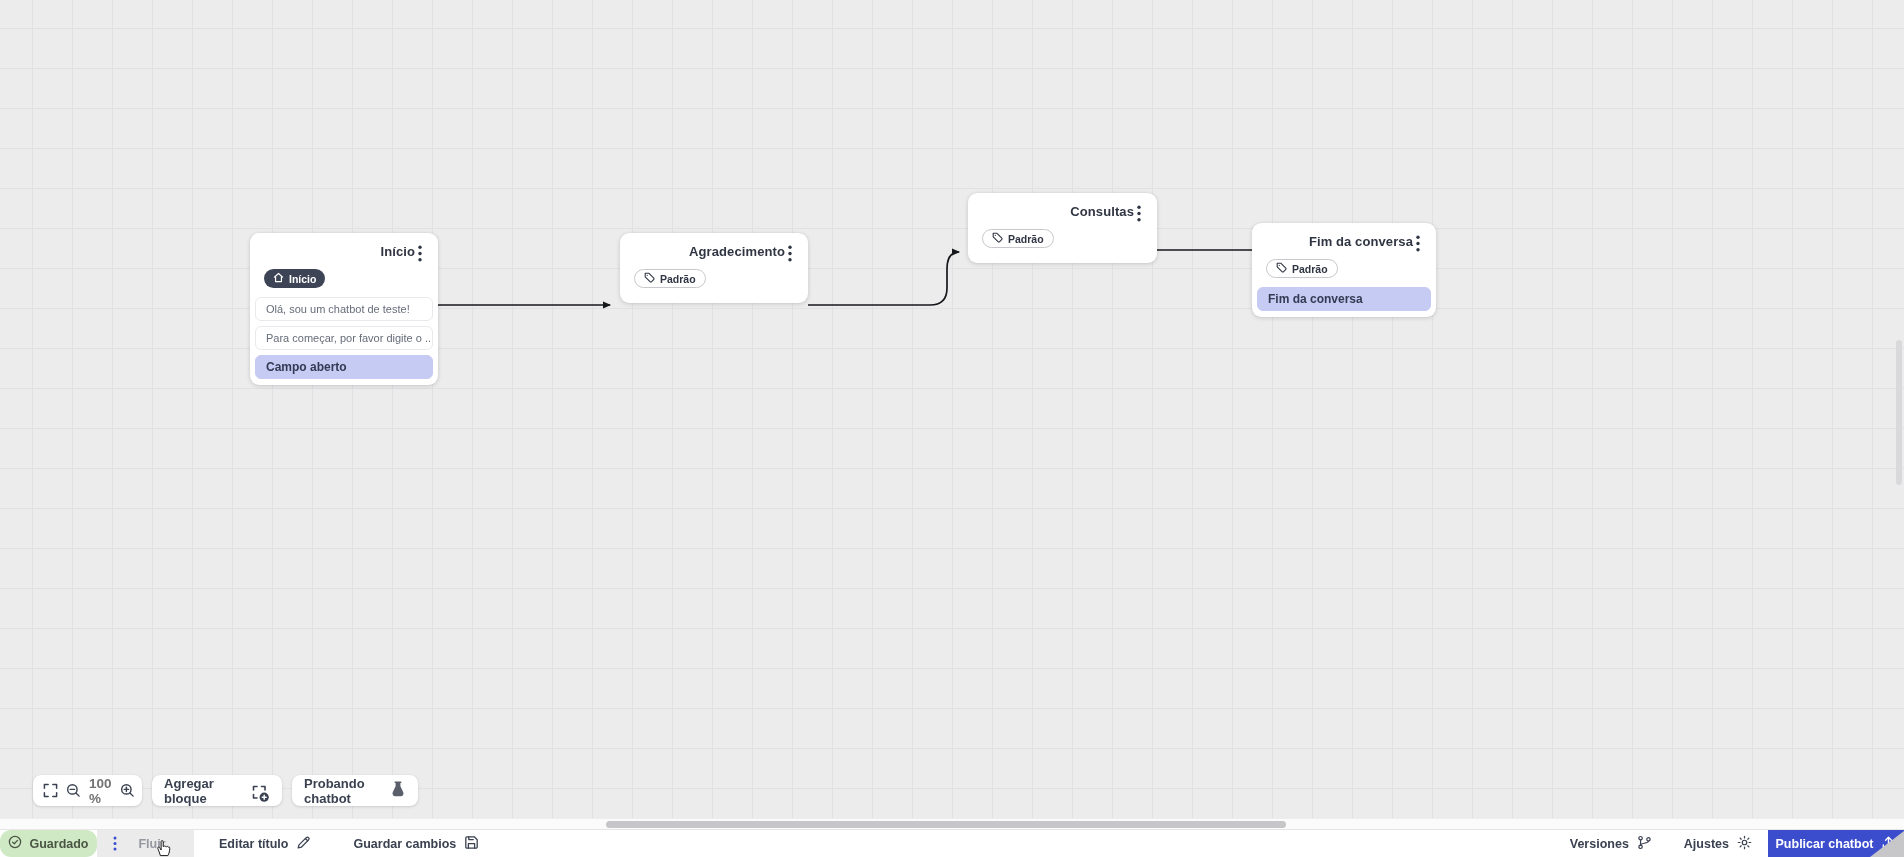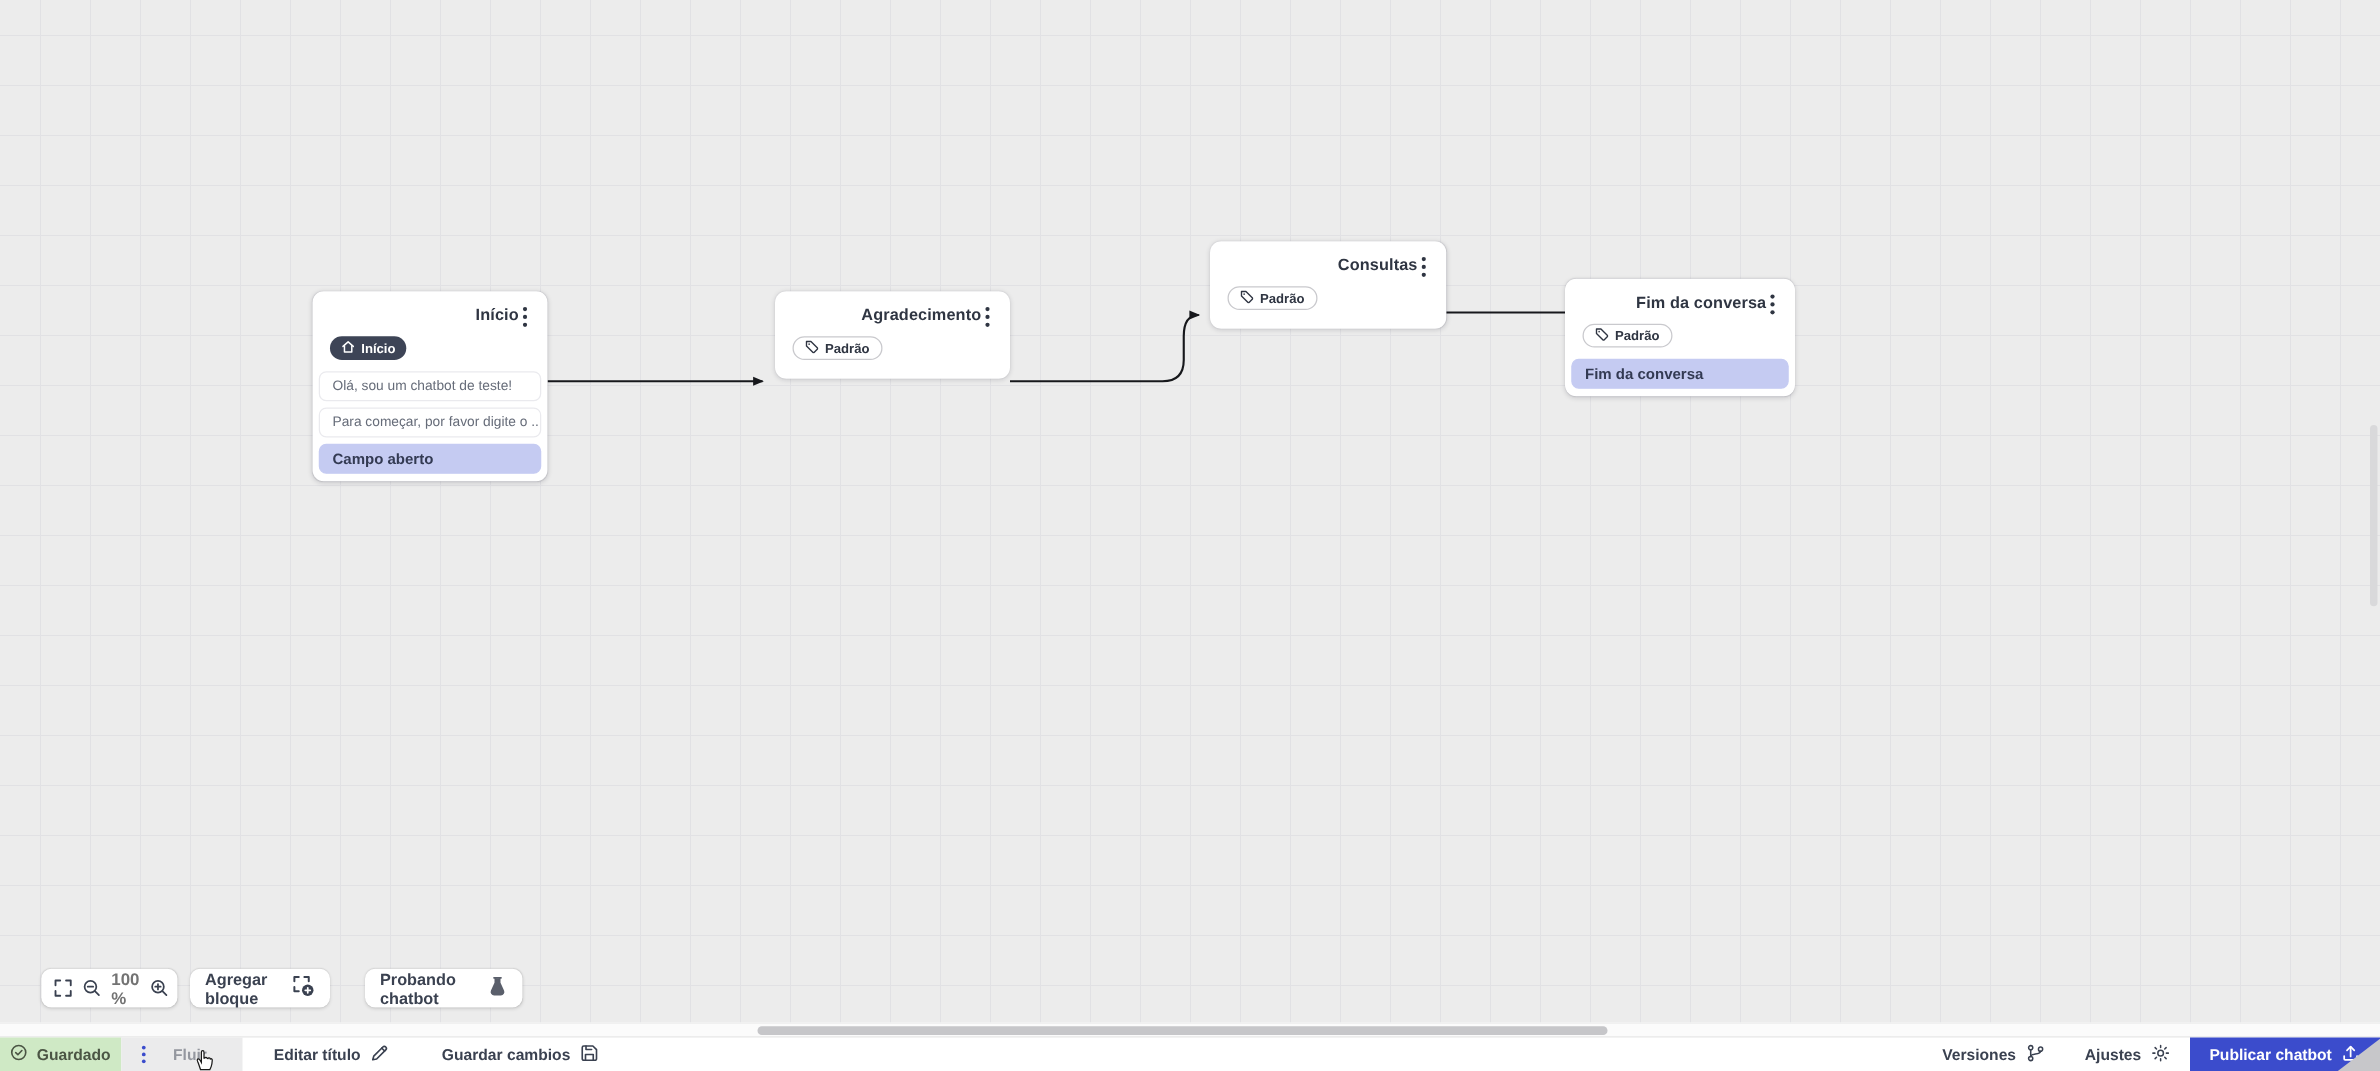--- a/index.html
+++ b/index.html
@@ -52,44 +52,44 @@
   
   .pill {
     position:absolute; height:31px; background:#fff; border-radius:8px;
     box-shadow:0 1px 3px rgba(0,0,0,.13), 0 0 1px rgba(0,0,0,.1);
     display:flex; align-items:center; cursor:pointer;
   }
   .pill .icon-btn { display:inline-flex; align-items:center; justify-content:center; cursor:pointer; }
   .zoom-pill { left:33px; top:775px; width:109px; padding:0 10px; gap:8px; justify-content:space-between; }
   .zoom-value { font-size:13.5px; font-weight:600; color:#737373; }
   .tool-btn { padding:0 12px; gap:9px; font-size:13px; font-weight:600; color:#3a4150; }
-  .btn-add { left:152px; top:775px; width:112px; }
+  .btn-add { left:152px; top:775px; width:130px;align-items:flex-end; }
   .btn-test { left:292px; top:775px; width:126px; }
 
   
   .hscroll { position:absolute; left:0; right:0; bottom:28px; height:11px; background:#fbfbfb; border-top:1px solid #ededed; }
   .hscroll .thumb { position:absolute; left:606px; top:2px; width:680px; height:7px; border-radius:4px; background:#c6c6c9; cursor:pointer; }
   .vscroll { position:absolute; right:2px; top:340px; width:6px; height:145px; border-radius:3px; background:#d9d9db; cursor:pointer; }
 
   
   .statusbar {
     position:absolute; left:0; right:0; bottom:0; height:28px;
     background:#fff; border-top:1px solid #e6e6e6;
     display:flex; align-items:stretch; font-size:12.5px; color:#3a4150;
   }
   .sb-item { display:flex; align-items:center; gap:8px; cursor:pointer; }
-  .sb-saved { width:97px; justify-content:center; background:#cfe9c5; color:#4b5544; font-weight:600; gap:7px; cursor:default; }
+  .sb-saved { width:97px; justify-content:center; background:#cfe9c5; color:#4b5544; font-weight:600; gap:7px; cursor:default;border-radius:11px; }
   .sb-flow { width:97px; background:#ebebec; justify-content:flex-start; padding:0 0 0 13px; gap:0; }
   .sb-flow .flow-name { flex:1; text-align:center; color:#94979f; font-weight:600; padding-right:10px; }
   .sb-edit { margin-left:13px; padding:0 12px; font-weight:600; }
   .sb-save { margin-left:18px; padding:0 12px; font-weight:600; }
   .sb-right { margin-left:auto; display:flex; align-items:stretch;text-align:center; }
   .sb-versions, .sb-settings { padding:0 16px; font-weight:600; }
   .sb-publish {
-    width:152px; justify-content:center; background:#3b4ccc; color:#fff;
+    width:136px; justify-content:center; background:#3b4ccc; color:#fff;
     font-weight:700; gap:8px;
   }
 
   
   .corner-wedge {
     position:absolute; right:0; bottom:0; width:0; height:0;
     border-bottom:26px solid #c7c7ca; border-left:34px solid transparent;
     z-index:30;
   }
 

